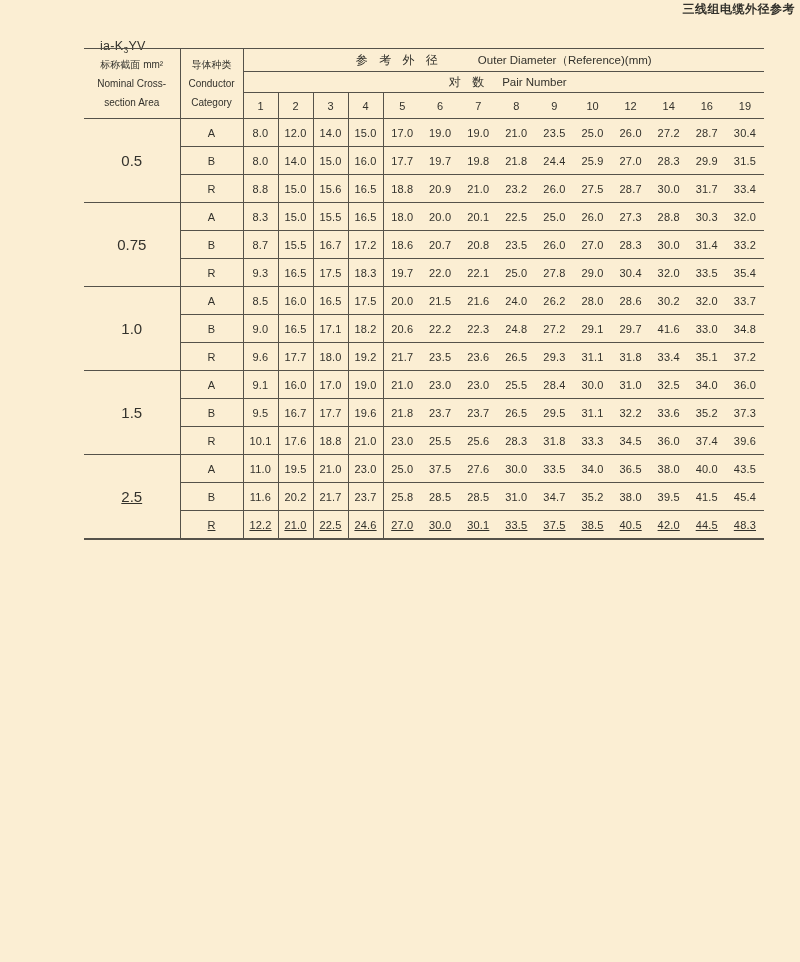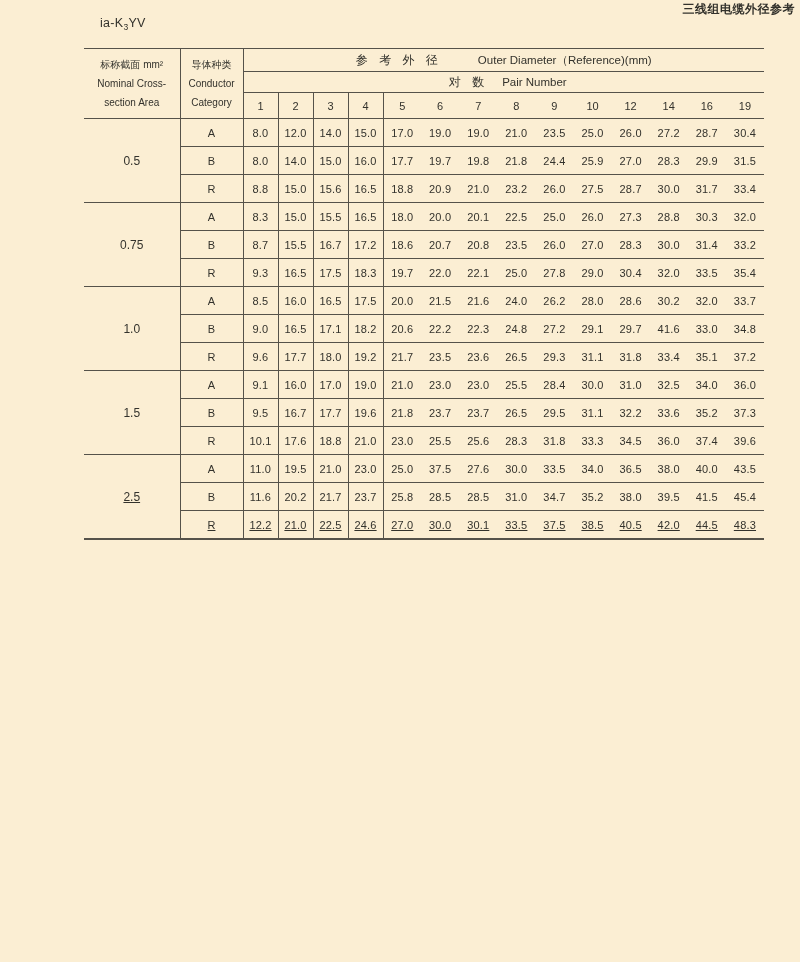--- a/index.html
+++ b/index.html
@@ -18,21 +18,21 @@
   }
   
   .title-block{
     position:absolute;top:2px;right:5px;
     text-align:right;font-weight:bold;
     line-height:15px;font-size:11.5px;
   }
   .title-zh{letter-spacing:.5px;font-size:12px;}
   
   .model-label{
-    position:absolute;top:16px;left:100px;
+    position:absolute;top:39px;left:100px;
     font-size:12.5px;letter-spacing:.3px;
   }
   .model-label .subscript{font-size:8.5px;vertical-align:-3px;}
   
   table.cable{
     position:absolute;left:84px;top:48px;
     width:680px;
     border-collapse:collapse;
     table-layout:fixed;
     font-size:11px;
@@ -48,21 +48,21 @@
   .hdr-pair{height:20px;border-bottom:1px solid var(--line);font-size:11.5px;}
   .hdr-pair .zh{letter-spacing:4px;margin-right:14px;font-size:12px;margin-left:8px;}
   .side-hdr{
     border-top:1px solid var(--line);
     border-bottom:1px solid var(--line);
     border-right:1px solid var(--line);
     line-height:19px;font-size:10px;
   }
   .pn{height:25px;border-bottom:1px solid var(--line);}
   .vline{border-right:1px solid var(--line);}
-  .area-cell{border-right:1px solid var(--line);border-bottom:1px solid var(--line);font-size:12px;}
+  .area-cell{border-right:1px solid var(--line);border-bottom:1px solid var(--line);font-size:15px;}
   .cat-cell{border-right:1px solid var(--line);border-bottom:1px solid var(--line);height:27px;}
   .val-cell{border-bottom:1px solid var(--line);height:27px;letter-spacing:.2px;}
   .last{border-bottom:2px solid var(--line) !important;text-decoration:underline;}
 </style>
 </head>
 <body>
 
 <div class="title-block">
   <div class="title-zh">三线组电缆外径参考</div>
 </div>

